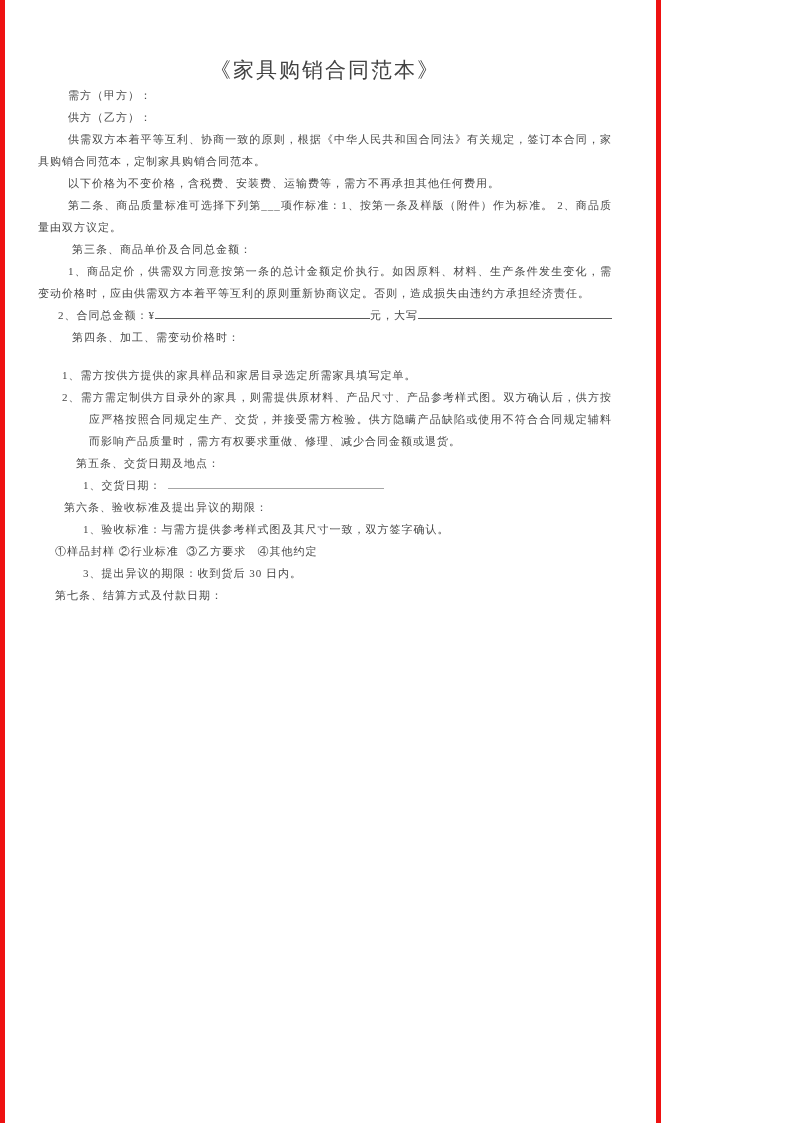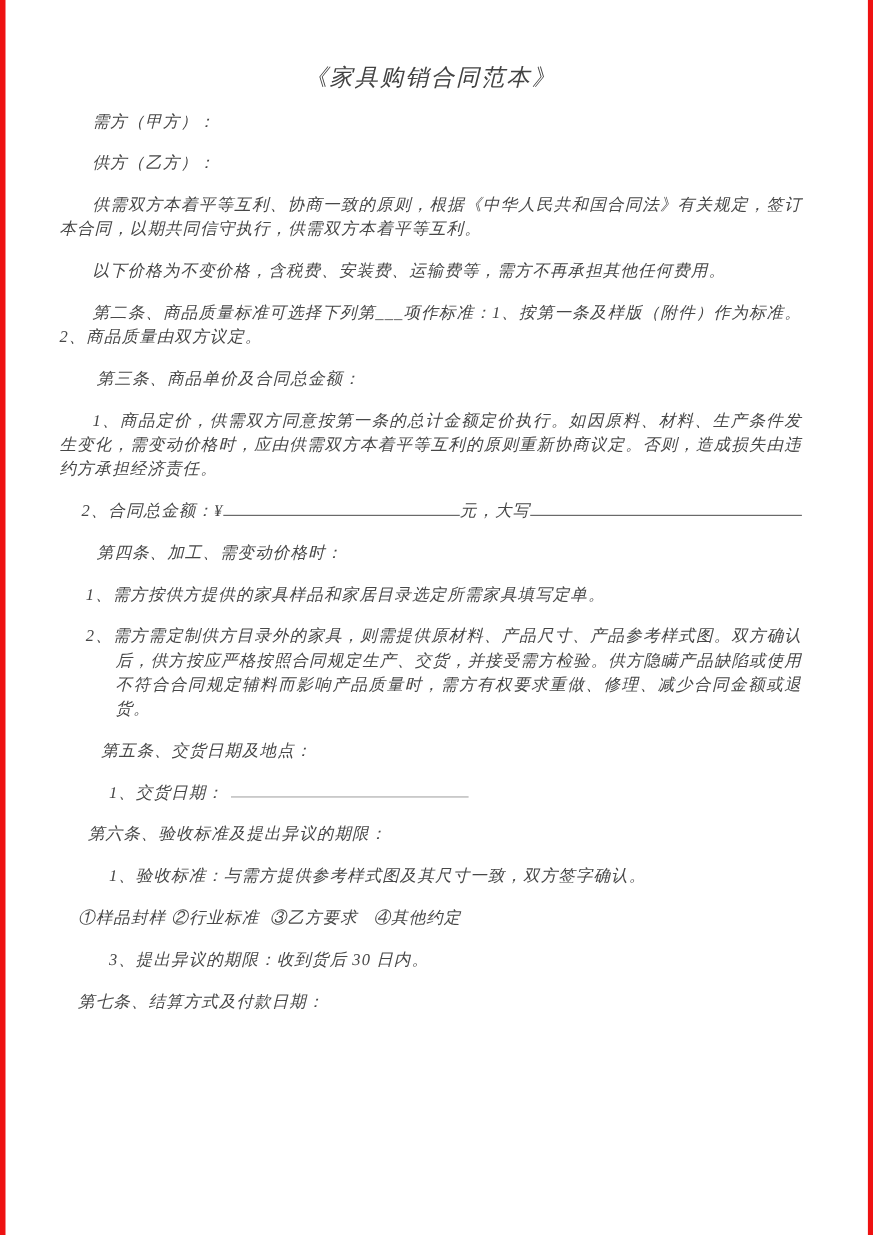--- a/index.html
+++ b/index.html
@@ -1,24 +1,23 @@
 <!DOCTYPE html>
 <html><head>
 <meta charset="utf-8">
 <style>
   html, body { margin: 0; padding: 0; background: #ffffff; }
   .page {
     position: relative;
-    width: 794px;
+    width: 661px;
     height: 1123px;
     background: #ffffff;
     overflow: hidden;
     font-family: "Liberation Serif", "DejaVu Serif", serif;
     color: #474747;
-    font-style: italic;
   }
   .edge-bar {
     position: absolute;
     top: 0;
     bottom: 0;
     width: 5px;
     background: #ee1111;
   }
   .edge-left  { left: 0; }
   .edge-right { right: 0; }
@@ -30,22 +29,22 @@
   }
   .title {
     margin: 56px 0 0 0;
     font-size: 21px;
     font-weight: normal;
     text-align: center;
     letter-spacing: 2px;
     color: #424242;
   }
   .content p, .content li {
-    margin: 16px;
-    font-size: 15px;
+    margin: 0;
+    font-size: 11px;
     line-height: 22px;
     letter-spacing: 1px;
     text-align: justify;
   }
   .party-a        { margin-top: 26px; text-indent: 30px; }
   .party-b        { margin-top: 20px; text-indent: 30px; }
   .preamble       { margin-top: 14px; text-indent: 30px; }
   .price-note     { margin-top: 14px; text-indent: 30px; }
   .article2       { margin-top: 18px; text-indent: 30px; }
   .article3-h     { margin-top: 18px; text-indent: 34px; }
@@ -103,21 +102,21 @@
 <div class="page">
   <div class="edge-bar edge-left"></div>
   <div class="edge-bar edge-right"></div>
 
   <div class="content">
     <h1 class="title">《家具购销合同范本》</h1>
 
     <p class="party-a">需方（甲方）：</p>
     <p class="party-b">供方（乙方）：</p>
 
-    <p class="preamble">供需双方本着平等互利、协商一致的原则，根据《中华人民共和国合同法》有关规定，签订本合同，以期共同信守执行，供需双方本着平等互利。</p>
+    <p class="preamble">供需双方本着平等互利、协商一致的原则，根据《中华人民共和国合同法》有关规定，签订本合同，家具购销合同范本，定制家具购销合同范本。</p>
 
     <p class="price-note">以下价格为不变价格，含税费、安装费、运输费等，需方不再承担其他任何费用。</p>
 
     <p class="article2">第二条、商品质量标准可选择下列第___项作标准：1、按第一条及样版（附件）作为标准。 2、商品质量由双方议定。</p>
 
     <p class="article3-h">第三条、商品单价及合同总金额：</p>
 
     <p class="article3-item1">1、商品定价，供需双方同意按第一条的总计金额定价执行。如因原料、材料、生产条件发生变化，需变动价格时，应由供需双方本着平等互利的原则重新协商议定。否则，造成损失由违约方承担经济责任。</p>
 
     <p class="amount-line">

